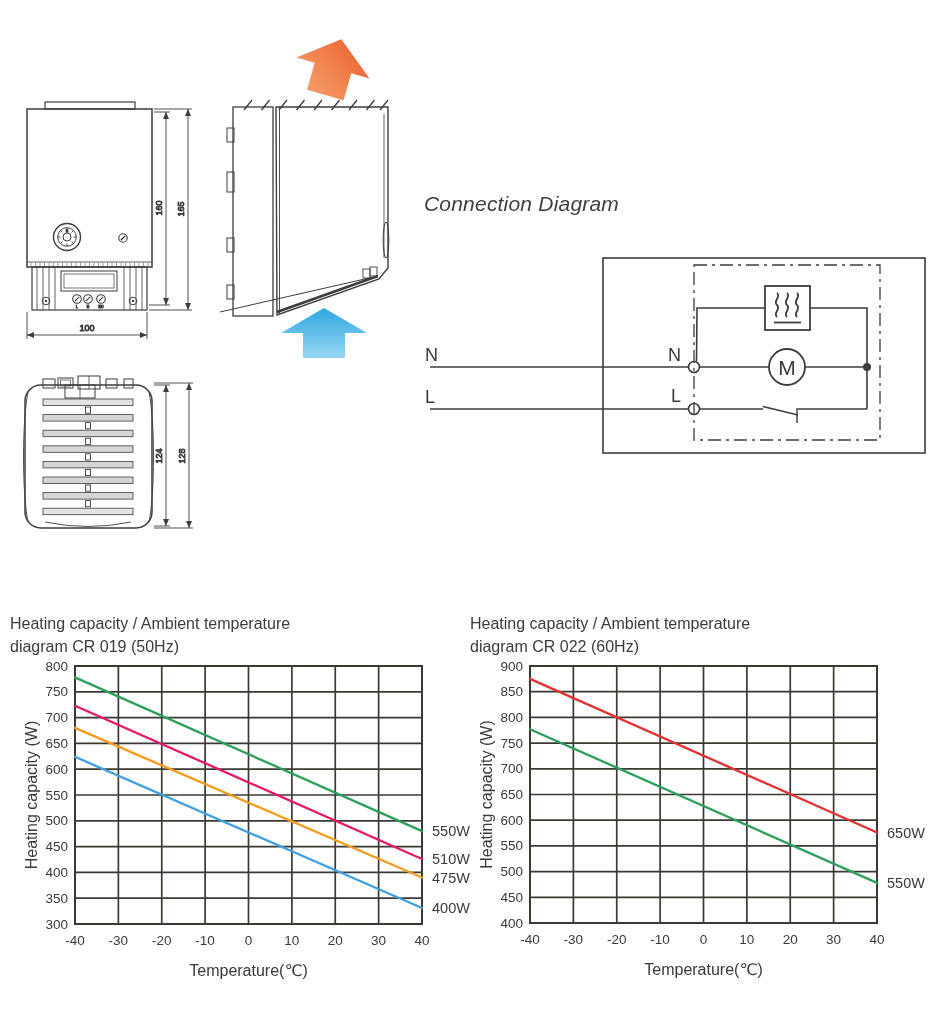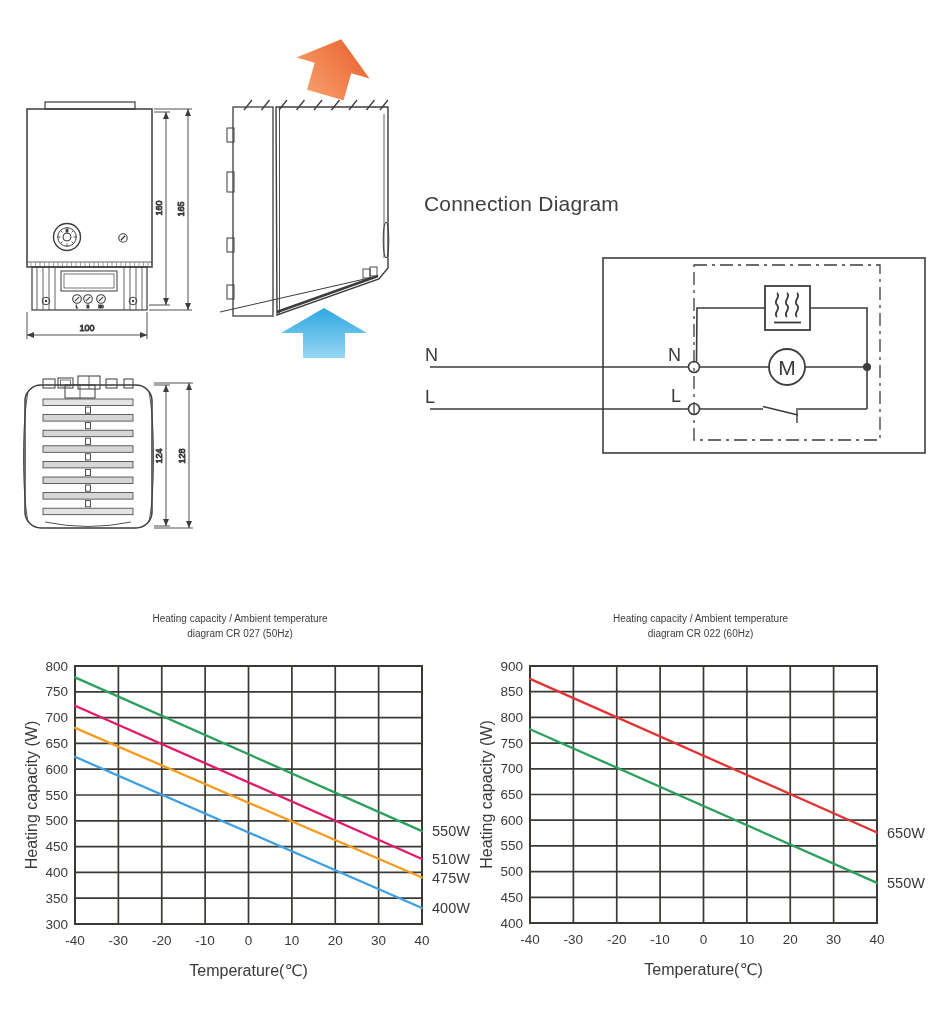--- a/index.html
+++ b/index.html
@@ -1,21 +1,21 @@
 <!DOCTYPE html>
 <html><head>
 <meta charset="utf-8">
 <style>
   html,body{margin:0;padding:0;background:#ffffff;}
   #page{position:relative;width:931px;height:1024px;background:#fff;overflow:hidden;
         font-family:"Liberation Sans","DejaVu Sans",sans-serif;}
   .abs{position:absolute;}
-  #conn-title{left:424px;top:192px;font-size:21px;color:#3f3f3f;letter-spacing:0.2px;}
+  #conn-title{left:424px;top:192px;font-size:21px;color:#3f3f3f;letter-spacing:0.2px;font-style:italic;}
   .chart{position:absolute;top:612px;}
-  .chart .ctitle{height:40px;text-align:center;font-size:10px;line-height:1.45;color:#3c3c3c;}
+  .chart .ctitle{height:40px;text-align:left;font-size:16px;line-height:1.45;color:#3c3c3c;}
   svg text{font-family:"Liberation Sans","DejaVu Sans",sans-serif;}
   .tick{font-size:13.5px;fill:#3a3a3a;}
   .axlabel{font-size:16px;fill:#3a3a3a;}
   .slabel{font-size:14.5px;fill:#3a3a3a;}
   .dimtxt{font-size:9px;fill:#3a3a3a;}
   .tinytxt{font-size:3.2px;fill:#3a3a3a;}
   .lw{stroke:#3d3d3d;fill:none;}
   .nltxt{font-size:18px;fill:#3a3a3a;}
 </style>
 </head>
@@ -244,21 +244,21 @@
     <line x1="373" y1="163" x2="373" y2="178" class="lw" stroke-width="1.4"></line>
     <line x1="374" y1="164" x2="443" y2="164" class="lw" stroke-width="1.6"></line>
 
     <circle cx="270" cy="122" r="5.5" fill="#fff" class="lw" stroke-width="1.6"></circle>
     <circle cx="270" cy="164" r="5.5" fill="#fff" class="lw" stroke-width="1.6"></circle>
   </svg>
 
   <div class="chart" style="left:10px;width:460px">
     <div class="ctitle">
       <div>Heating capacity / Ambient temperature</div>
-      <div>diagram CR 027 (50Hz)</div>
+      <div>diagram CR 019 (50Hz)</div>
     </div>
     <svg width="460" height="335" viewBox="0 0 460 335">
         <line x1="65" y1="14" x2="65" y2="272" stroke="#3c3935" stroke-width="1.7"></line>
         <text x="65" y="293" text-anchor="middle" class="tick">-40</text>
         <line x1="108.375" y1="14" x2="108.375" y2="272" stroke="#3c3935" stroke-width="1.7"></line>
         <text x="108.375" y="293" text-anchor="middle" class="tick">-30</text>
         <line x1="151.75" y1="14" x2="151.75" y2="272" stroke="#3c3935" stroke-width="1.7"></line>
         <text x="151.75" y="293" text-anchor="middle" class="tick">-20</text>
         <line x1="195.125" y1="14" x2="195.125" y2="272" stroke="#3c3935" stroke-width="1.7"></line>
         <text x="195.125" y="293" text-anchor="middle" class="tick">-10</text>

